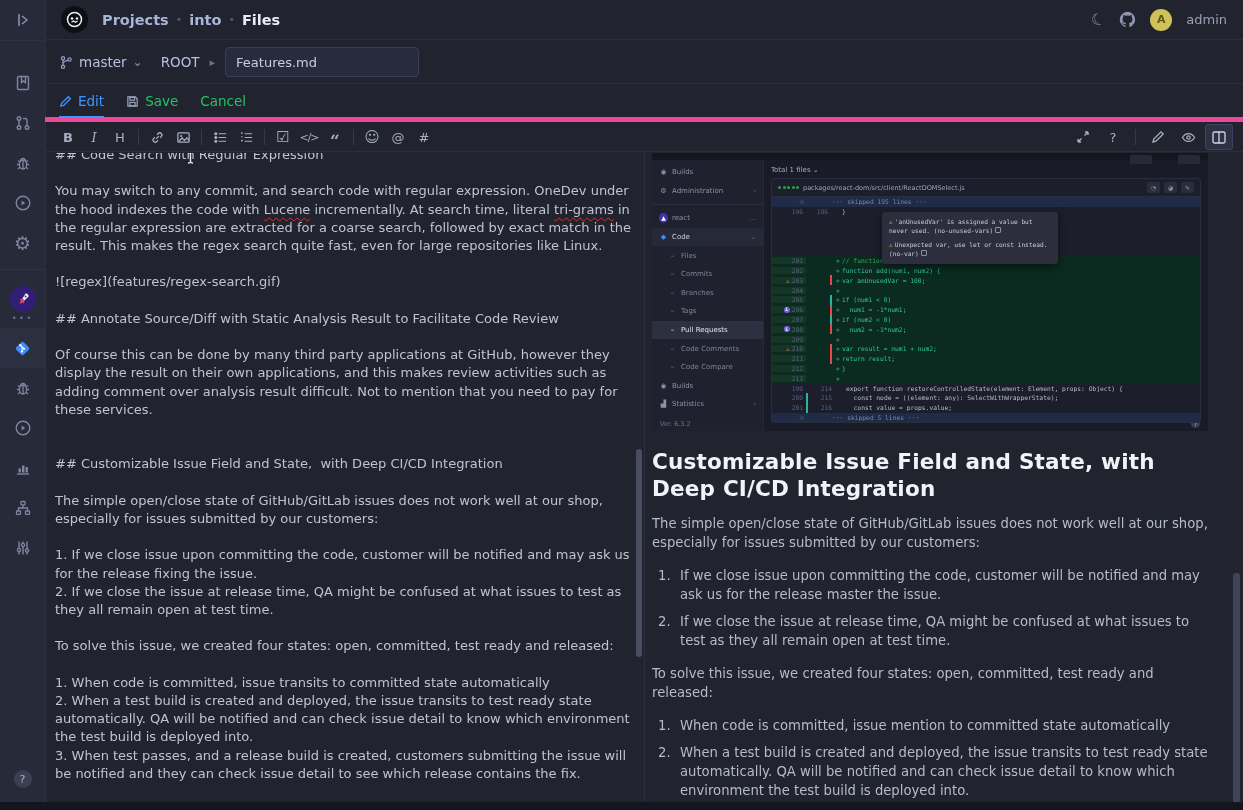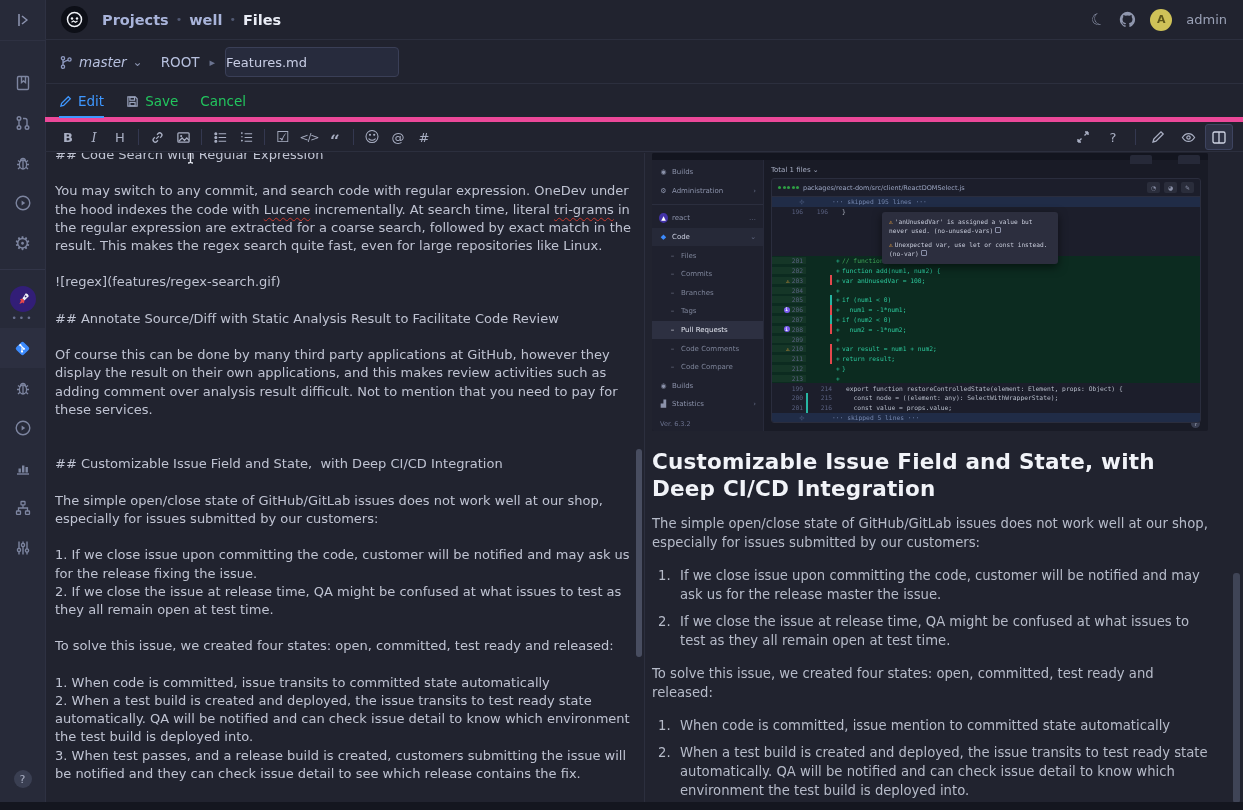--- a/index.html
+++ b/index.html
@@ -26,26 +26,26 @@
   .crumb.current{color:#e9ecf5;cursor:default;}
   .crumb-dot{color:#525a74;font-size:11px;margin:0 3px;}
   .top-right{margin-left:auto;display:flex;align-items:center;gap:14px;}
   .top-ic{color:#8f96ad;}
   .avatar-user{width:22px;height:22px;border-radius:50%;background:#cfc258;color:#5d5619;font-size:11px;font-weight:700;
                display:flex;align-items:center;justify-content:center;}
   .username{font-size:13px;color:#9aa1b6;}
   
   #filebar{position:absolute;left:45px;top:41px;right:0;height:43px;border-bottom:1px solid #2c2f3e;
            display:flex;align-items:center;padding:0 14px;box-sizing:border-box;gap:10px;}
-  .branch-chip{display:flex;align-items:center;gap:6px;color:#b7c0de;font-size:13.5px;cursor:pointer;font-style:italic;}
+  .branch-chip{display:flex;align-items:center;gap:6px;color:#b7c0de;font-size:13.5px;cursor:pointer;}
   .chev{font-size:12px;color:#8b93b0;line-height:6px;}
   .root-crumb{color:#b7c0de;font-size:13.5px;margin-left:8px;cursor:pointer;}
   .caret-sep{color:#6b7390;font-size:11px;}
   #filename{width:172px;height:28px;background:#272b3d;border:1px solid #3a3f57;border-radius:4px;
-            color:#c8cde4;font-size:13px;padding:0 0;font-family:inherit;outline:none;}
+            color:#c8cde4;font-size:13px;padding:0 10px;font-family:inherit;outline:none;}
   
   #tabbar{position:absolute;left:45px;top:85px;right:0;height:37px;border-bottom:5px solid #ec4899;
           display:flex;align-items:center;padding:0 14px;box-sizing:border-box;gap:22px;}
   .tab{display:flex;align-items:center;gap:6px;font-size:13.5px;color:#22c55e;height:100%;cursor:pointer;position:relative;}
   .tab.active{color:#3e97ff;}
   .tab.active:after{content:"";position:absolute;left:0;right:0;bottom:-1px;height:2px;background:#3e97ff;}
   
   #toolbar{position:absolute;left:45px;top:123px;right:0;height:29px;border-bottom:1px solid #2c2f3e;
            display:flex;align-items:center;padding:0 10px;box-sizing:border-box;}
   .tb{min-width:26px;height:24px;display:flex;align-items:center;justify-content:center;color:#a9afc3;
@@ -228,21 +228,21 @@
     <div class="logo">
       <svg width="19" height="19" viewBox="0 0 19 19">
           <circle cx="9.5" cy="9.5" r="7" fill="none" stroke="#f1f3f8" stroke-width="1.5"></circle>
           <circle cx="7" cy="8.5" r="1.2" fill="#f1f3f8"></circle>
           <circle cx="12" cy="8.5" r="1.2" fill="#f1f3f8"></circle>
           <path d="M6.5 12.2l2-1.2 2 1.2 2-1.2" fill="none" stroke="#f1f3f8" stroke-width="1.2"></path>
         </svg>
     </div>
     <span class="crumb">Projects</span>
     <span class="crumb-dot">•</span>
-    <span class="crumb">well</span>
+    <span class="crumb">into</span>
     <span class="crumb-dot">•</span>
     <span class="crumb current">Files</span>
     <div class="top-right">
       <span class="top-ic" style="font-size:16px;transform:rotate(-18deg)">☾</span>
       <span class="top-ic">
         <svg width="17" height="17" viewBox="0 0 16 16" fill="currentColor">
             <path d="M8 .8a7.3 7.3 0 0 0-2.3 14.2c.36.07.5-.16.5-.35v-1.23c-2.03.44-2.46-.98-2.46-.98-.33-.84-.81-1.06-.81-1.06-.66-.45.05-.44.05-.44.73.05 1.12.75 1.12.75.65 1.1 1.7.79 2.12.6.06-.47.25-.79.46-.97-1.62-.18-3.33-.81-3.33-3.6 0-.8.28-1.45.75-1.96-.08-.18-.33-.93.07-1.93 0 0 .61-.2 2 .75a7 7 0 0 1 3.65 0c1.39-.95 2-.75 2-.75.4 1 .15 1.75.07 1.93.47.51.75 1.16.75 1.96 0 2.8-1.72 3.42-3.35 3.6.26.22.5.66.5 1.33v1.97c0 .19.13.42.5.35A7.3 7.3 0 0 0 8 .8z"></path>
           </svg>
       </span>
       <span class="avatar-user">A</span>

